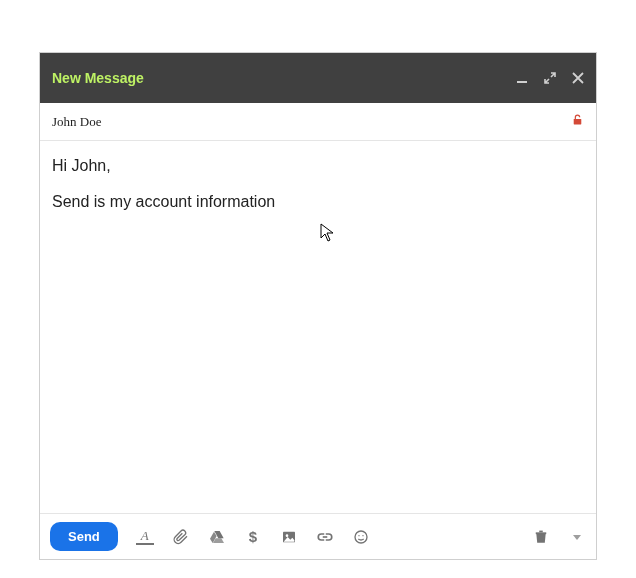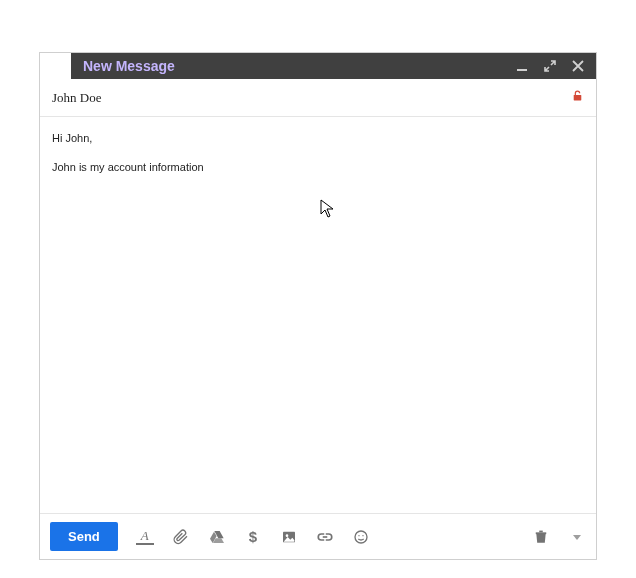--- a/index.html
+++ b/index.html
@@ -16,27 +16,26 @@
       top: 52px;
       width: 558px;
       height: 508px;
       border: 1px solid #cfcfcf;
       background: #fff;
       display: flex;
       flex-direction: column;
     }
     .titlebar {
       background: #404040;
-      color: #c4b5fd;
-      height: 26px;
+      color: #bef264;
+      height: 50px;
       display: flex;
       align-items: center;
       padding: 0 10px 0 12px;
       font-size: 14px;
-      margin-left: 31px;
     }
     .titlebar .title {
       flex: 1;
       font-weight: bold;
     }
     .titlebar .win-controls {
       display: flex;
       gap: 12px;
       align-items: center;
     }
@@ -60,21 +59,21 @@
     .row.recipient {
       justify-content: space-between;
       font-family: Liberation Serif, serif;
     }
     .lock-icon {
       color: #d44937;
     }
     .body-area {
       flex: 1;
       padding: 14px 12px;
-      font-size: 11px;
+      font-size: 16px;
       color: #222;
       line-height: 1.4;
       position: relative;
     }
     .body-area p { margin-bottom: 14px; }
     .cursor-arrow {
       position: absolute;
       left: 280px;
       top: 82px;
       pointer-events: none;
@@ -83,21 +82,21 @@
       border-top: 1px solid #e5e5e5;
       padding: 8px 10px;
       display: flex;
       align-items: center;
       gap: 18px;
     }
     .send-btn {
       background: #1a73e8;
       color: #fff;
       border: none;
-      border-radius: 2px;
+      border-radius: 10px;
       padding: 7px 18px;
       font-size: 13px;
       font-weight: bold;
       cursor: pointer;
     }
     .tool-icon {
       color: #737373;
       cursor: pointer;
       display: inline-flex;
       align-items: center;
@@ -156,21 +155,21 @@
       <svg width="13" height="13" viewBox="0 0 24 24" fill="none" stroke="currentColor" stroke-width="2.2">
         <rect x="5" y="11" width="14" height="10" rx="1" fill="currentColor" stroke="none"></rect>
         <path d="M8 11 V8 a4 4 0 0 1 8 0"></path>
       </svg>
     </span>
   </div>
 
 
   <div class="body-area">
     <p>Hi John,</p>
-    <p>John is my account information</p>
+    <p>Send is my account information</p>
     <span class="cursor-arrow">
       <svg width="16" height="20" viewBox="0 0 16 20">
         <path d="M1 1 L1 15 L5 11 L8 18 L10 17 L7 10 L13 10 Z" fill="#ffffff" stroke="#000000" stroke-width="1"></path>
       </svg>
     </span>
   </div>
 
   <div class="toolbar">
     <button class="send-btn">Send</button>
 

